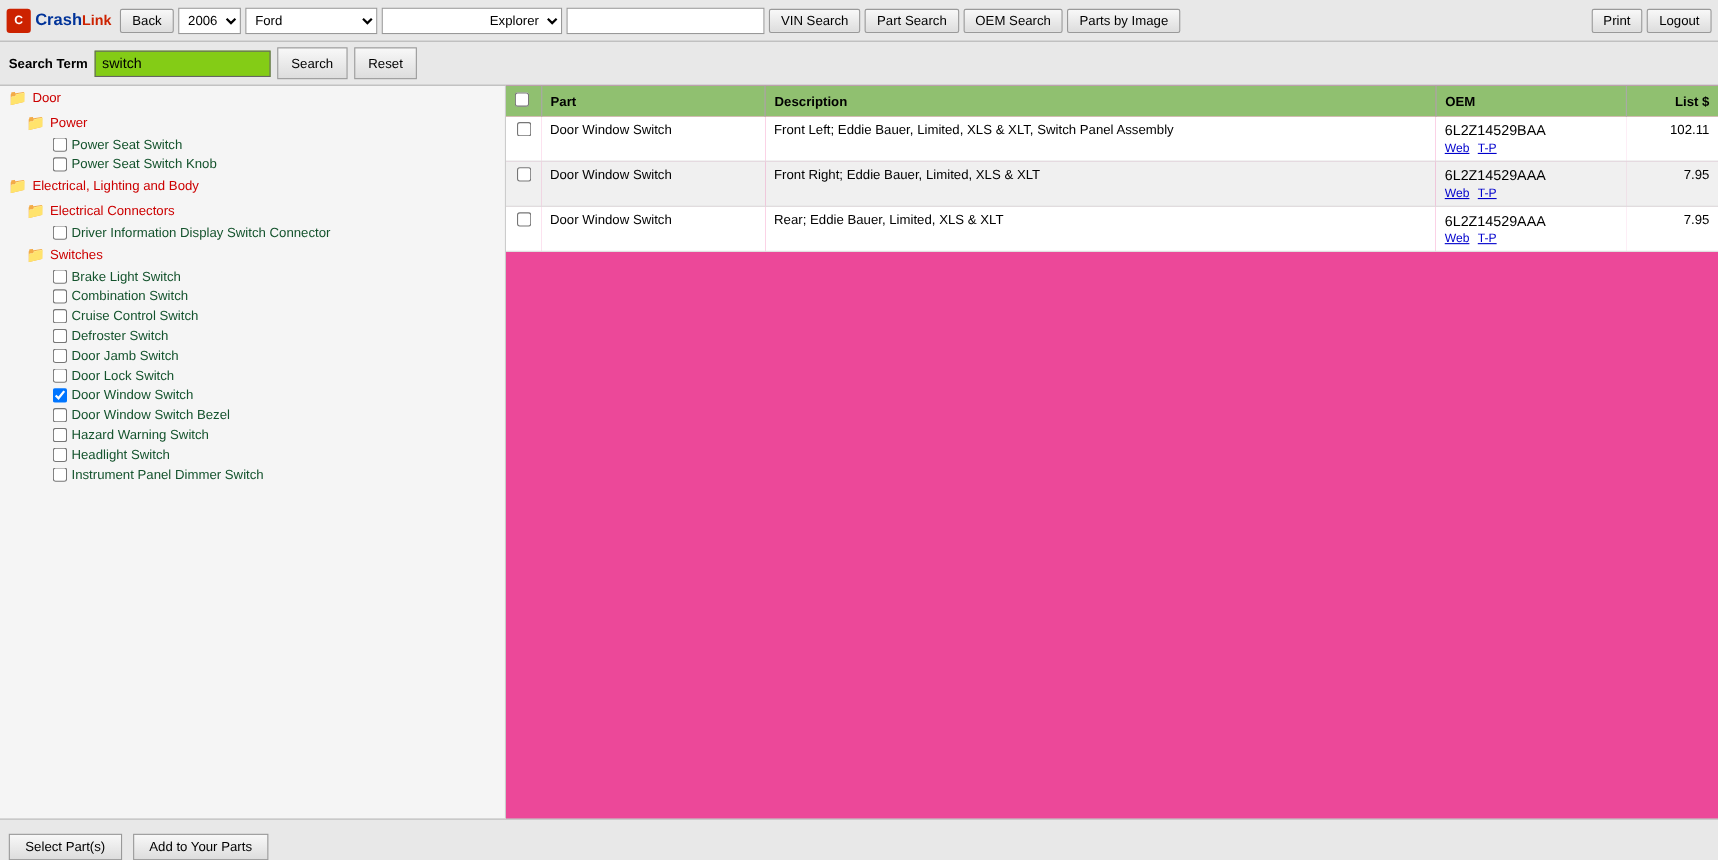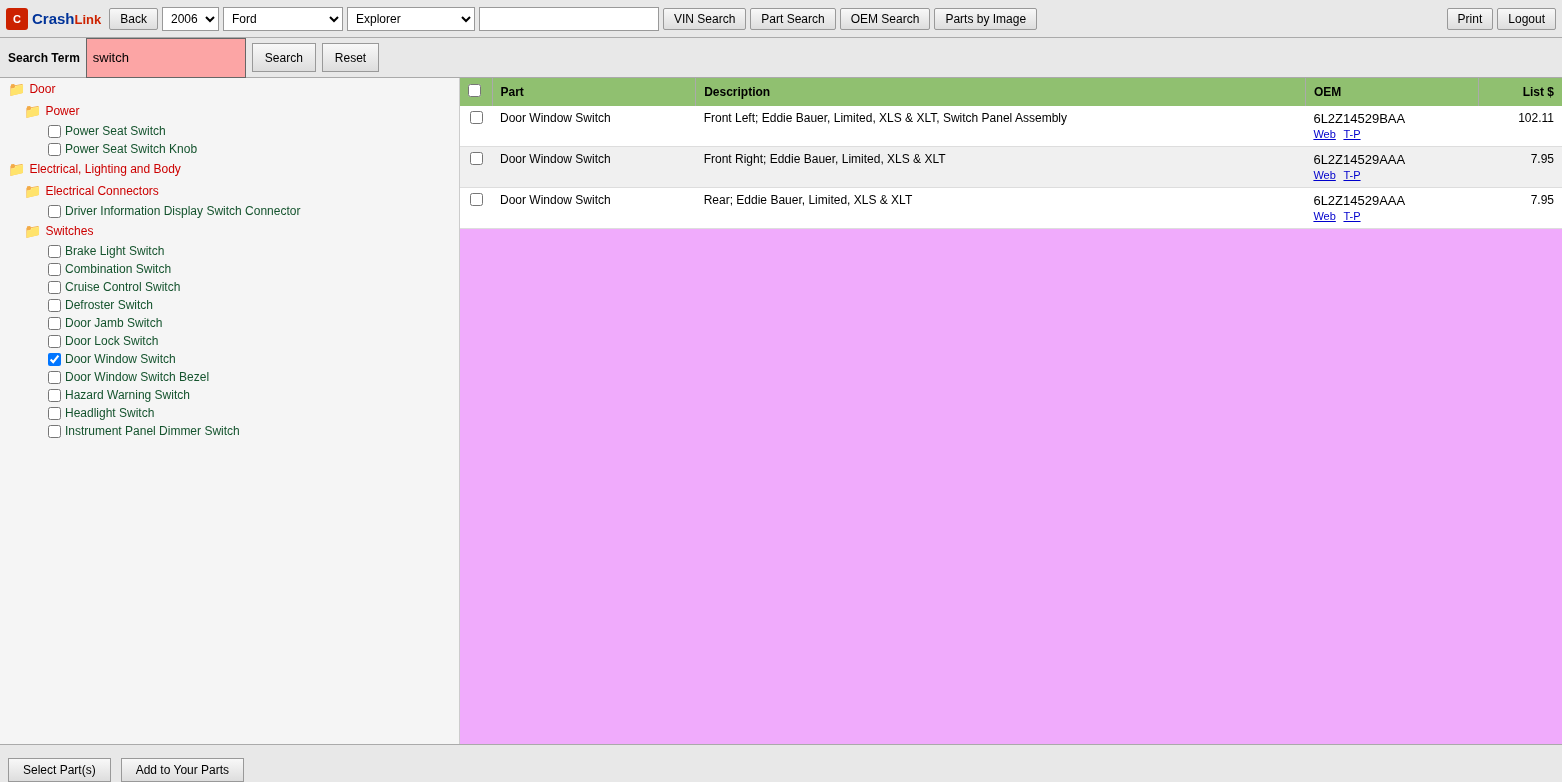--- a/index.html
+++ b/index.html
@@ -115,21 +115,21 @@
       gap: 4px;
     }
     .checkbox-item input[type="checkbox"] { margin: 0; }
     .checkbox-item label { color: #14532d; font-size: 12px; cursor: pointer; }
     .indent1 { padding-left: 24px; }
     .indent2 { padding-left: 48px; }
 
     
     #right-panel {
       flex: 1;
-      background: #f0abfc;
+      background: #ec4899;
       overflow-y: auto;
     }
     table.parts-table {
       width: 100%;
       border-collapse: collapse;
     }
     table.parts-table thead tr {
       background: #90c070;
     }
     table.parts-table thead th {
@@ -191,36 +191,36 @@
     <div class="logo-icon">C</div>
     <span class="logo-text">Crash<span>Link</span></span>
   </div>
   <button class="btn-header">Back</button>
   <select class="hdr-select">
     <option>2006</option>
   </select>
   <select class="hdr-select" style="width:120px;">
     <option>Ford</option>
   </select>
-  <select class="hdr-select" style="width:128px;">
+  <select class="hdr-select" style="width:164px;text-align:right;">
     <option>Explorer</option>
   </select>
   <input class="vin-input" type="text" value="" placeholder="" style="">
   <button class="btn-header">VIN Search</button>
   <button class="btn-header">Part Search</button>
   <button class="btn-header">OEM Search</button>
   <button class="btn-header">Parts by Image</button>
   <div class="spacer"></div>
   <button class="btn-header">Print</button>
   <button class="btn-header">Logout</button>
 </div>
 
 <div id="search-bar">
   <label>Search Term</label>
-  <input id="search-input" class="btn-action" type="text" value="switch" style="width: 160px; background: #fca5a5; border: 1px solid rgb(102, 102, 102); padding: 2px 6px; font-size: 13px; height: 40px;">
+  <input id="search-input" class="btn-action" type="text" value="switch" style="width: 160px; background: #84cc16; border: 1px solid rgb(102, 102, 102); padding: 2px 6px; font-size: 13px; height: 24px;">
   <button class="btn-action">Search</button>
   <button class="btn-action">Reset</button>
 </div>
 
 <div id="main">
 
   <div id="left-panel">
 
     <div class="tree-item" style="padding-left:8px;">
       <span class="folder-icon">📁</span>

